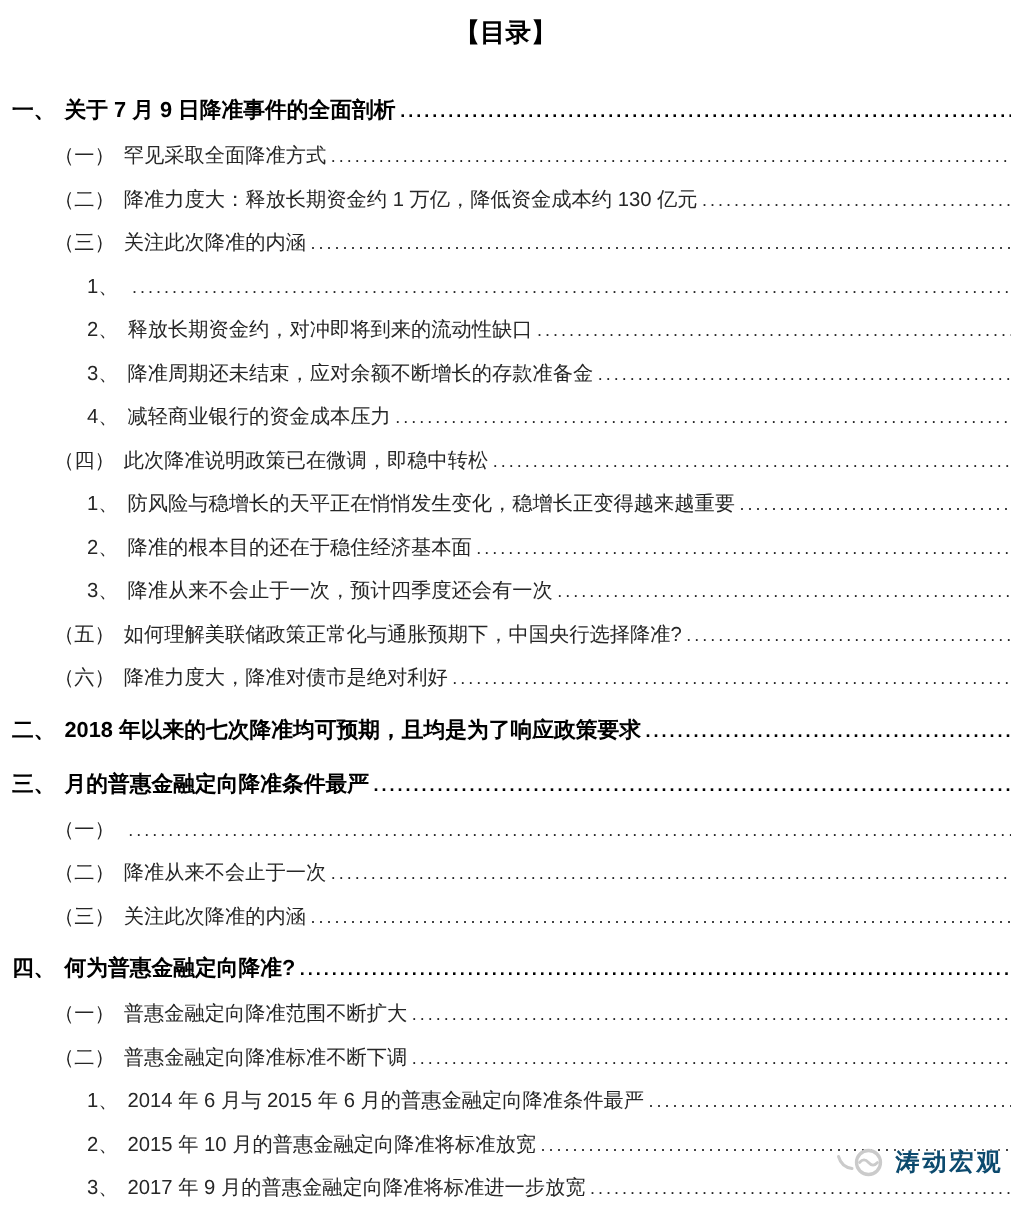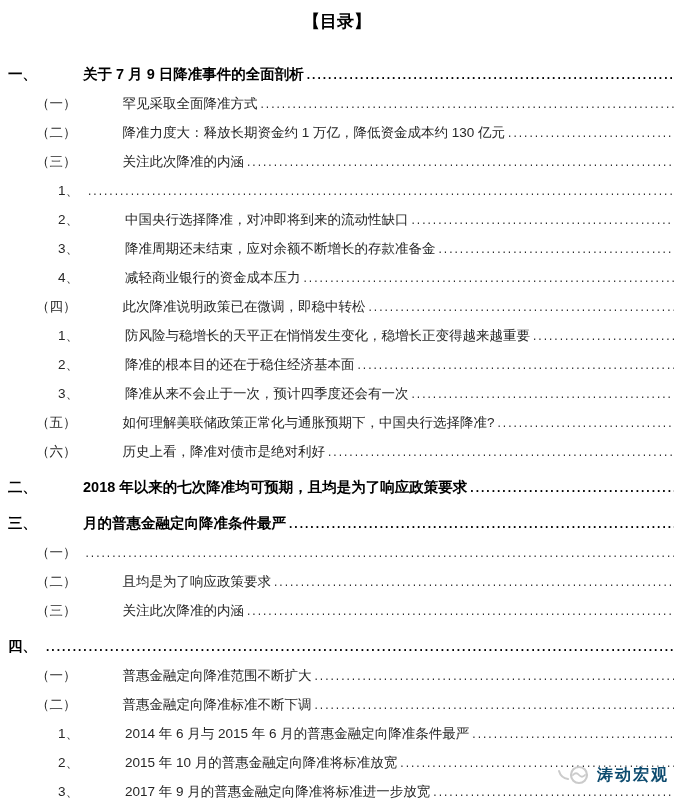--- a/index.html
+++ b/index.html
@@ -48,21 +48,20 @@
     padding-left: 8px;
   }
   .toc-row.level-2 { padding-left: 36px; }
   .toc-row.level-3 { padding-left: 58px; }
   .toc-label {
     flex: 0 0 auto;
     margin-right: 6px;
   }
   .toc-text {
     flex: 0 0 auto;
-    margin-left: 40px;
   }
   .toc-leader {
     flex: 1 1 auto;
     overflow: hidden;
     white-space: nowrap;
     margin-left: 3px;
     font-size: 12px;
     letter-spacing: 2px;
     color: inherit;
   }
@@ -111,21 +110,21 @@
     <span class="toc-label">（三）</span>
     <span class="toc-text">关注此次降准的内涵</span>
     <span class="toc-leader">................................................................................................................................................................................................................................................................................................................................................................................................................</span>
   </div>
       <div class="toc-row level-3">
     <span class="toc-label">1、</span>
     <span class="toc-leader">................................................................................................................................................................................................................................................................................................................................................................................................................</span>
   </div>
       <div class="toc-row level-3">
     <span class="toc-label">2、</span>
-    <span class="toc-text">中国央行选择降准，对冲即将到来的流动性缺口</span>
+    <span class="toc-text">释放长期资金约，对冲即将到来的流动性缺口</span>
     <span class="toc-leader">................................................................................................................................................................................................................................................................................................................................................................................................................</span>
   </div>
       <div class="toc-row level-3">
     <span class="toc-label">3、</span>
     <span class="toc-text">降准周期还未结束，应对余额不断增长的存款准备金</span>
     <span class="toc-leader">................................................................................................................................................................................................................................................................................................................................................................................................................</span>
   </div>
       <div class="toc-row level-3">
     <span class="toc-label">4、</span>
     <span class="toc-text">减轻商业银行的资金成本压力</span>
@@ -151,49 +150,50 @@
     <span class="toc-text">降准从来不会止于一次，预计四季度还会有一次</span>
     <span class="toc-leader">................................................................................................................................................................................................................................................................................................................................................................................................................</span>
   </div>
       <div class="toc-row level-2">
     <span class="toc-label">（五）</span>
     <span class="toc-text">如何理解美联储政策正常化与通胀预期下，中国央行选择降准?</span>
     <span class="toc-leader">................................................................................................................................................................................................................................................................................................................................................................................................................</span>
   </div>
       <div class="toc-row level-2">
     <span class="toc-label">（六）</span>
-    <span class="toc-text">历史上看，降准对债市是绝对利好</span>
+    <span class="toc-text">降准力度大，降准对债市是绝对利好</span>
     <span class="toc-leader">................................................................................................................................................................................................................................................................................................................................................................................................................</span>
   </div>
       <div class="toc-row level-1">
     <span class="toc-label">二、</span>
     <span class="toc-text">2018 年以来的七次降准均可预期，且均是为了响应政策要求</span>
     <span class="toc-leader">................................................................................................................................................................................................................................................................................................................................................................................................................</span>
   </div>
       <div class="toc-row level-1">
     <span class="toc-label">三、</span>
     <span class="toc-text">月的普惠金融定向降准条件最严</span>
     <span class="toc-leader">................................................................................................................................................................................................................................................................................................................................................................................................................</span>
   </div>
       <div class="toc-row level-2">
     <span class="toc-label">（一）</span>
     <span class="toc-leader">................................................................................................................................................................................................................................................................................................................................................................................................................</span>
   </div>
       <div class="toc-row level-2">
     <span class="toc-label">（二）</span>
-    <span class="toc-text">且均是为了响应政策要求</span>
+    <span class="toc-text">降准从来不会止于一次</span>
     <span class="toc-leader">................................................................................................................................................................................................................................................................................................................................................................................................................</span>
   </div>
       <div class="toc-row level-2">
     <span class="toc-label">（三）</span>
     <span class="toc-text">关注此次降准的内涵</span>
     <span class="toc-leader">................................................................................................................................................................................................................................................................................................................................................................................................................</span>
   </div>
       <div class="toc-row level-1">
     <span class="toc-label">四、</span>
+    <span class="toc-text">何为普惠金融定向降准?</span>
     <span class="toc-leader">................................................................................................................................................................................................................................................................................................................................................................................................................</span>
   </div>
       <div class="toc-row level-2">
     <span class="toc-label">（一）</span>
     <span class="toc-text">普惠金融定向降准范围不断扩大</span>
     <span class="toc-leader">................................................................................................................................................................................................................................................................................................................................................................................................................</span>
   </div>
       <div class="toc-row level-2">
     <span class="toc-label">（二）</span>
     <span class="toc-text">普惠金融定向降准标准不断下调</span>

